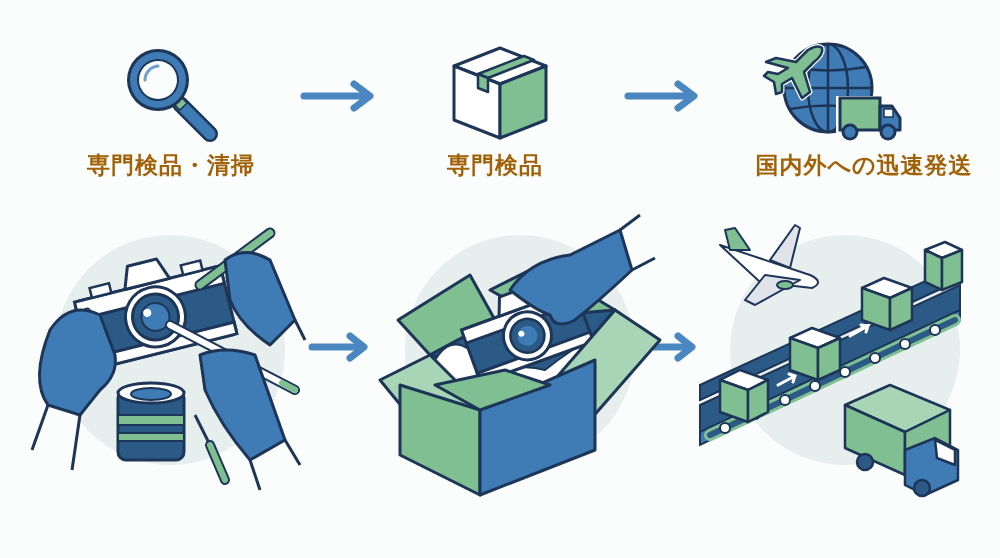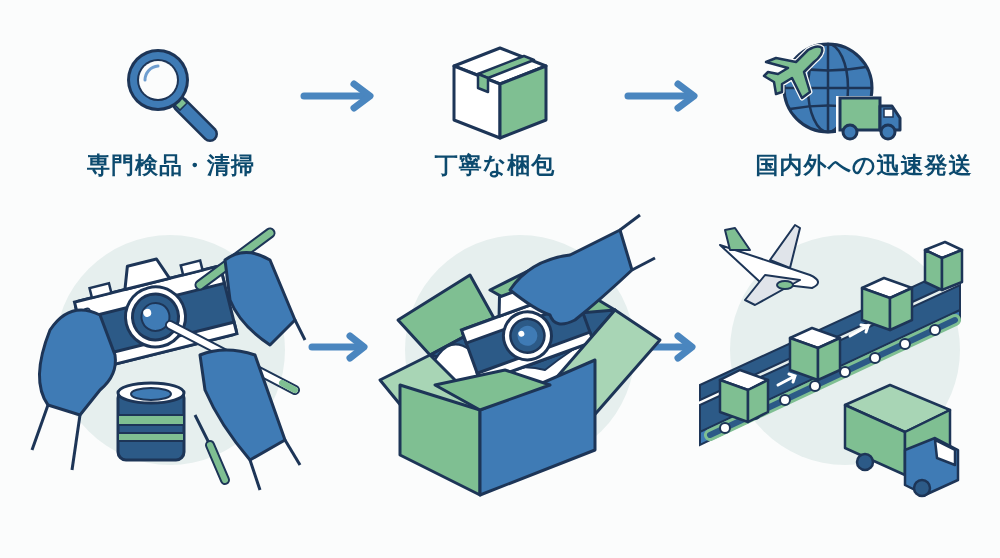--- a/index.html
+++ b/index.html
@@ -6,21 +6,21 @@
   body {
     width: 1000px; height: 558px; overflow: hidden;
     background: #fbfcfc;
     font-family: "DejaVu Sans", sans-serif;
     position: relative;
   }
   .abs { position: absolute; }
   .label {
     position: absolute; top: 150px; width: 300px; text-align: center;
     font-family: Liberation Mono, monospace;
-    font-weight: bold; font-size: 23px; color: #0c4a6e; letter-spacing: 1px;
+    font-weight: bold; font-size: 23px; color: #a16207; letter-spacing: 1px;
   }
   svg { display: block; overflow: visible; }
 </style>
 </head>
 <body>
 
 <div class="abs" style="left:118px;top:44px;">
   <svg width="110" height="100" viewBox="0 0 110 100">
     <line x1="62" y1="60" x2="92" y2="90" stroke="#1d3557" stroke-width="16" stroke-linecap="round"></line>
     <line x1="62" y1="60" x2="92" y2="90" stroke="#3f7bb5" stroke-width="11" stroke-linecap="round"></line>
@@ -75,21 +75,21 @@
   </svg>
 </div>
 <div class="abs" style="left:624px;top:80px;">
   <svg width="76" height="32" viewBox="0 0 76 32">
     <line x1="4" y1="16" x2="68" y2="16" stroke="#4a86bf" stroke-width="7" stroke-linecap="round"></line>
     <polyline points="54,4 70,16 54,28" fill="none" stroke="#4a86bf" stroke-width="7" stroke-linecap="round" stroke-linejoin="round"></polyline>
   </svg>
 </div>
 
 <div class="label" style="left:21px;">専門検品・清掃</div>
-<div class="label" style="left:345px;">丁寧な梱包</div>
+<div class="label" style="left:345px;">専門検品</div>
 <div class="label" style="left:714px;">国内外への迅速発送</div>
 
 <div class="abs" style="left:308px;top:332px;">
   <svg width="62" height="30" viewBox="0 0 62 30">
     <line x1="4" y1="15" x2="54" y2="15" stroke="#4a86bf" stroke-width="7" stroke-linecap="round"></line>
     <polyline points="42,4 56,15 42,26" fill="none" stroke="#4a86bf" stroke-width="7" stroke-linecap="round" stroke-linejoin="round"></polyline>
   </svg>
 </div>
 <div class="abs" style="left:636px;top:332px;">
   <svg width="62" height="30" viewBox="0 0 62 30">

